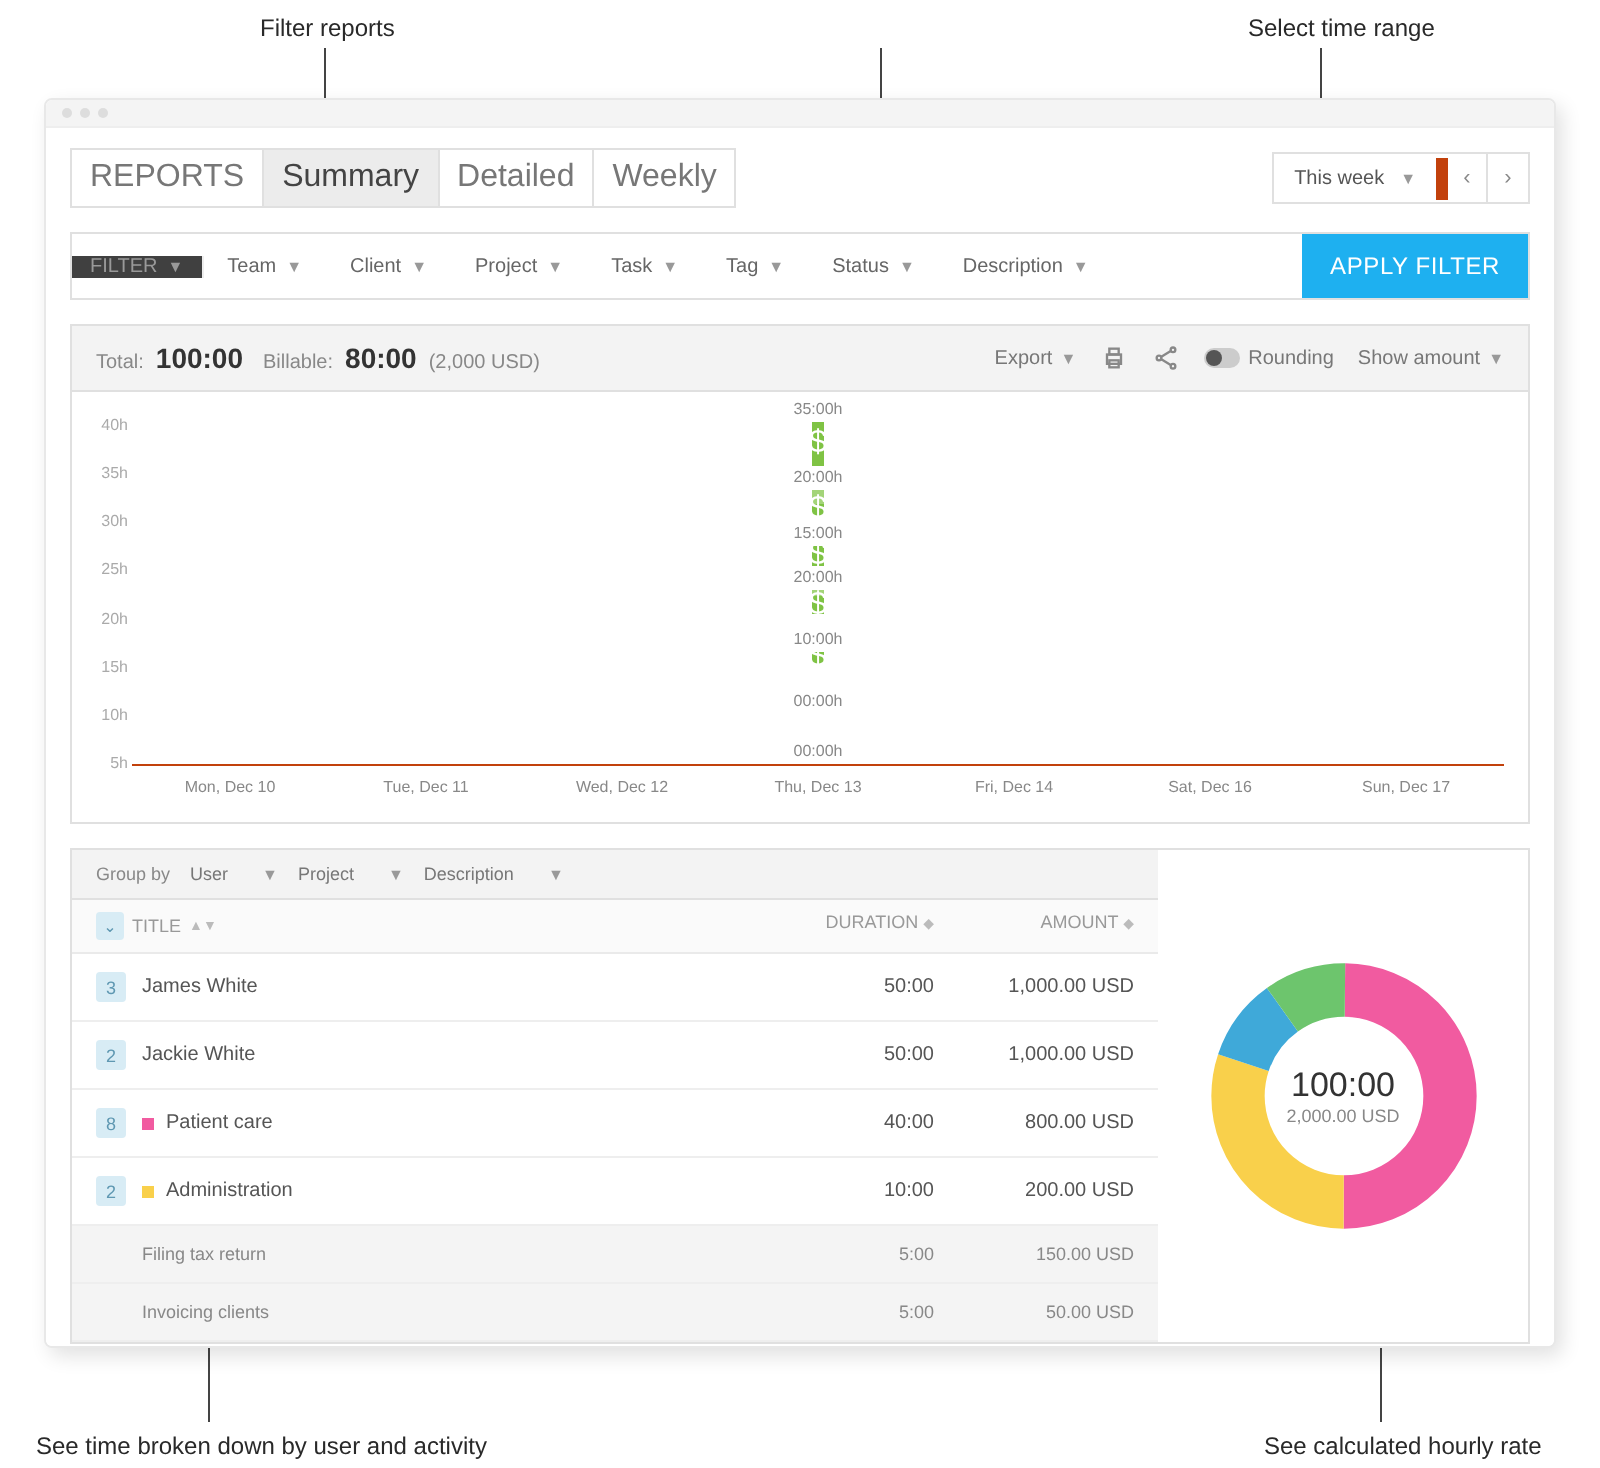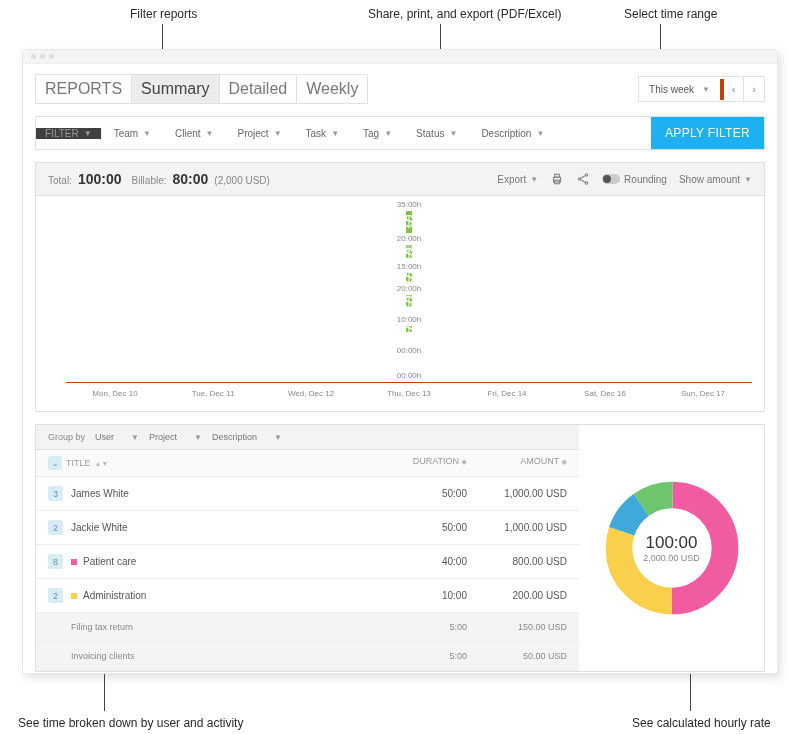--- a/index.html
+++ b/index.html
@@ -10,21 +10,21 @@
 .window { position: absolute; left: 22px; top: 49px; width: 756px; height: 625px; background: #fff; border: 1px solid #e8e8e8; border-radius: 4px; box-shadow: 3px 4px 10px rgba(0,0,0,0.12); overflow: hidden; }
 .titlebar { height: 14px; background: #f4f4f4; border-bottom: 1px solid #eee; display: flex; align-items: center; padding-left: 8px; gap: 4px; }
 .dot { width: 5px; height: 5px; border-radius: 50%; background: #ddd; }
 .content { padding: 10px 12px 12px; background: #fff; }
 .tabsrow { display: flex; justify-content: space-between; align-items: center; }
 .tabs { display: flex; border: 1px solid #e0e0e0; }
 .tab { padding: 5px 9px; font-size: 16px; color: #777; background: #fff; border-right: 1px solid #e0e0e0; cursor: pointer; }
 .tab:last-child { border-right: none; }
 .tab.active { background: #ececec; color: #444; }
 .timesel { display: flex; align-items: center; border: 1px solid #e0e0e0; }
-.timesel .range { padding: 5px 10px; font-size: 10px; color: #555; display: flex; align-items: center; gap: 8px; border-right: 4px solid #c2410c; cursor: pointer; }
+.timesel .range { padding: 5px 10px; font-size: 10px; color: #555; display: flex; align-items: center; gap: 8px; border-right: 6px solid #c2410c; cursor: pointer; }
 .timesel .nav { width: 20px; height: 24px; display: flex; align-items: center; justify-content: center; color: #888; cursor: pointer; border-right: 1px solid #e0e0e0; }
 .timesel .nav:last-child { border-right: none; }
 .caret { font-size: 8px; color: #999; }
 .filterbar { margin-top: 12px; border: 1px solid #e0e0e0; display: flex; align-items: center; }
 .filterlabel { padding: 0 9px; font-size: 10px; color: #999; border-right: 1px solid #eee; background: #404040; height: 100%; display: flex; align-items: center; gap: 5px; }
 .filteritem { padding: 0 12px; font-size: 10px; color: #666; display: flex; align-items: center; gap: 5px; cursor: pointer; height: 100%; }
 .apply { margin-left: auto; background: #1eb0f0; color: #fff; font-size: 12px; font-weight: 500; padding: 9px 14px; cursor: pointer; letter-spacing: 0.3px; }
 .panel { margin-top: 12px; border: 1px solid #e0e0e0; }
 .panelhead { background: #f3f3f3; padding: 8px 12px; display: flex; align-items: center; font-size: 10px; color: #888; border-bottom: 1px solid #e0e0e0; }
 .totals { display: flex; align-items: baseline; gap: 6px; }
@@ -67,21 +67,20 @@
 .chev { width: 14px; height: 14px; background: #d8ecf5; border-radius: 2px; display: flex; align-items: center; justify-content: center; color: #5f98b2; font-size: 8px; }
 .sort { font-size: 7px; color: #bbb; }
 </style>
 </head>
 <body>
 <div class="canvas">
 
 <div class="ann" style="left:130px;top:7px;">Filter reports</div>
 <div class="ann-line" style="left:162px;top:24px;width:1px;height:72px;"></div>
 
-<div class="ann" style="left:368px;top:7px;">Share, print, and export (PDF/Excel)</div>
 <div class="ann-line" style="left:440px;top:24px;width:1px;height:72px;"></div>
 <div class="ann-line" style="left:440px;top:96px;width:132px;height:1px;"></div>
 <div class="ann-line" style="left:572px;top:96px;width:1px;height:87px;"></div>
 
 <div class="ann" style="left:624px;top:7px;">Select time range</div>
 <div class="ann-line" style="left:660px;top:24px;width:1px;height:48px;"></div>
 
 <div class="ann" style="left:18px;top:716px;">See time broken down by user and activity</div>
 <div class="ann-line" style="left:104px;top:665px;width:1px;height:46px;"></div>
 
@@ -183,20 +182,30 @@
             <span class="toggle"></span>
                 <span>Rounding</span>
           </div>
           <div class="item">
                 <span>Show amount</span>
                 <span class="caret">▼</span>
               </div>
         </div>
       </div>
       <div class="chart">
+        <div class="yaxis">
+          <div>40h</div>
+          <div>35h</div>
+          <div>30h</div>
+          <div>25h</div>
+          <div>20h</div>
+          <div>15h</div>
+          <div>10h</div>
+          <div>5h</div>
+        </div>
         <div class="bars" id="bars">
               <div class="barcol" style="--h: 87.5%;">
                 <div class="barlabel">35:00h</div>
                 <div class="bar" style="height: 87.5%;">$</div>
               </div>
               <div class="barcol" style="--h: 50%;">
                 <div class="barlabel">20:00h</div>
                 <div class="bar light" style="height: 25%;"></div>
                 <div class="bar" style="height: 25%;">$</div>
               </div>

